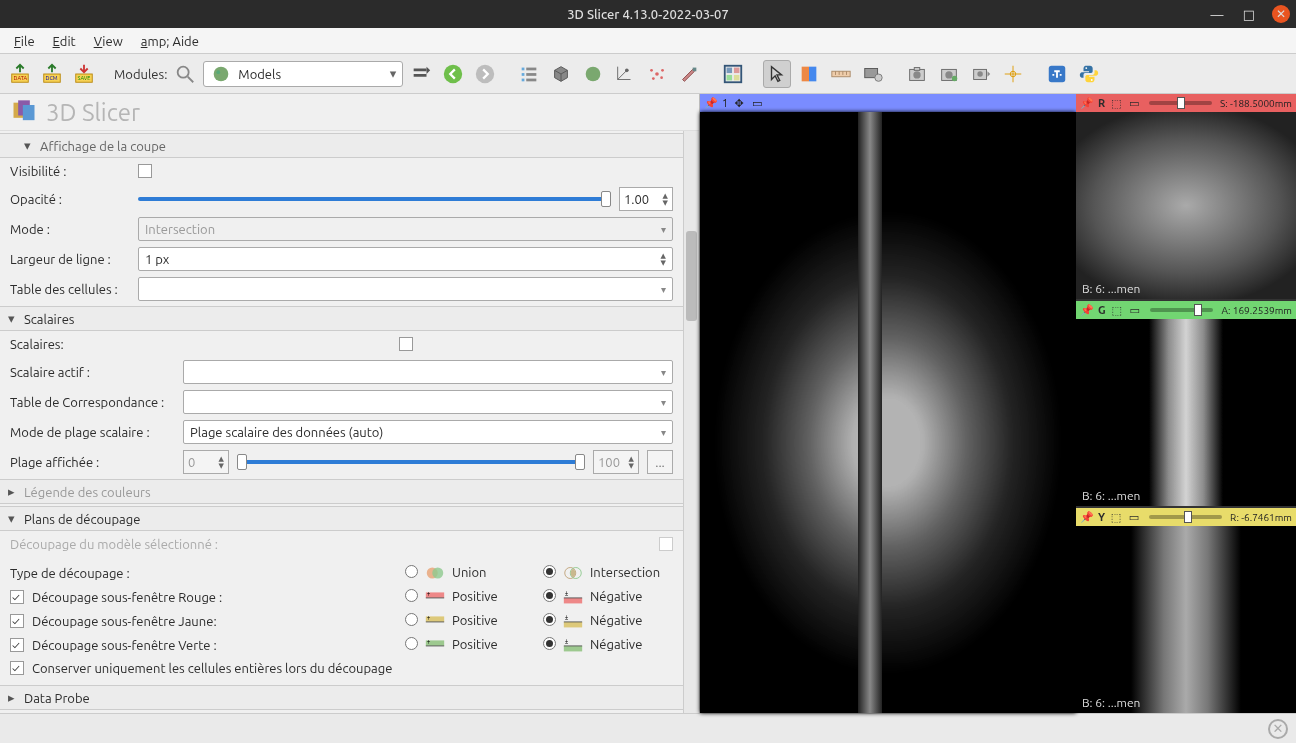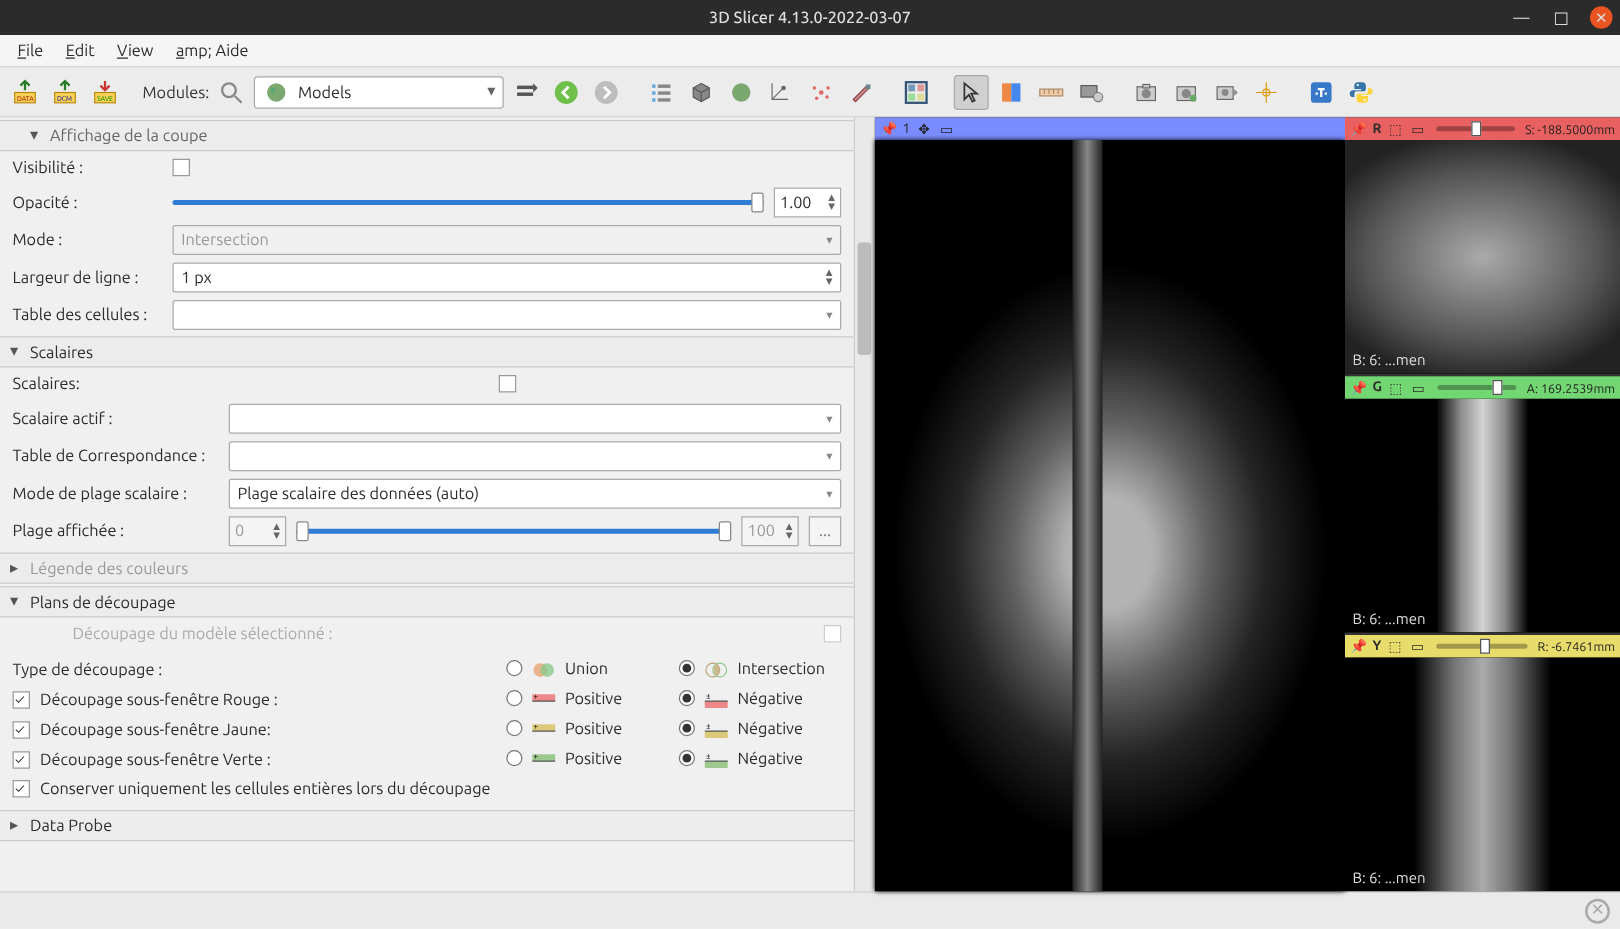--- a/index.html
+++ b/index.html
@@ -295,20 +295,28 @@
         <path d="M9 3 C6 3 6 6 6 6 V9 H12 V10 H5 C2 10 2 13 2 13 C2 13 2 16 5 16 H6 V13 C6 11 8 11 8 11 H14 C16 11 16 9 16 9 V6 C16 3 13 3 13 3 Z" fill="#3572A5"></path>
         <circle cx="9" cy="5.5" r="1" fill="#fff"></circle>
         <path d="M15 21 C18 21 18 18 18 18 V15 H12 V14 H19 C22 14 22 11 22 11 C22 11 22 8 19 8 H18 V11 C18 13 16 13 16 13 H10 C8 13 8 15 8 15 V18 C8 21 11 21 11 21 Z" fill="#FFD43B"></path>
         <circle cx="15" cy="18.5" r="1" fill="#fff"></circle>
       </svg>
     </span>
 </div>
 
 <div class="main">
   <div class="left-panel">
+    <div class="logo-row">
+      <svg width="28" height="28" viewBox="0 0 24 24">
+          <rect x="3" y="4" width="10" height="13" fill="#d4a94a"></rect>
+          <rect x="7" y="2" width="10" height="13" fill="#8a5aa8"></rect>
+          <rect x="11" y="6" width="10" height="13" fill="#5a98d4"></rect>
+        </svg>
+      <span class="logo-text">3D Slicer</span>
+    </div>
 
     <div class="panel-scroll">
       <div class="panel-inner">
         <div class="section-header top-cut">
             <span class="arrow">▾</span>
             <span>Affichage de la coupe</span>
           </div>
 
         <div class="form-row">
             <span class="label">Visibilité :</span>
@@ -408,21 +416,21 @@
         <div class="section-header disabled">
             <span class="arrow">▸</span>
             <span>Légende des couleurs</span>
           </div>
 
         <div class="section-header">
             <span class="arrow">▾</span>
             <span>Plans de découpage</span>
           </div>
 
-        <div class="form-row" style="color:#aaa;margin-left:48px;">
+        <div class="form-row" style="color:#aaa;">
             <span class="wide-label">Découpage du modèle sélectionné :</span>
             <span class="checkbox" style="border-color:#ccc;"></span>
           </div>
 
         <div class="clip-section">
           <div class="clip-row">
             <span class="clip-label">Type de découpage :</span>
             <div class="clip-opt">
                 <span class="radio"></span>
                 <svg class="clip-icon" viewBox="0 0 24 16">

